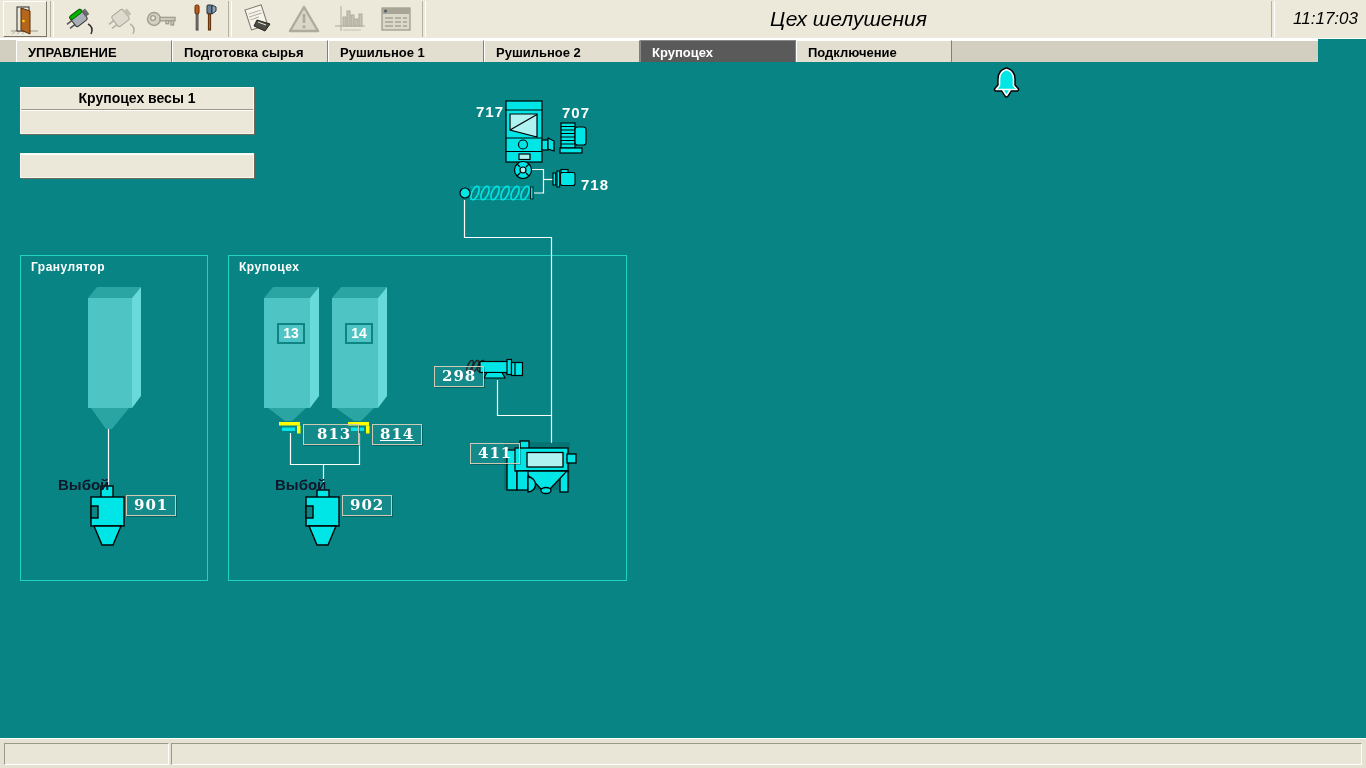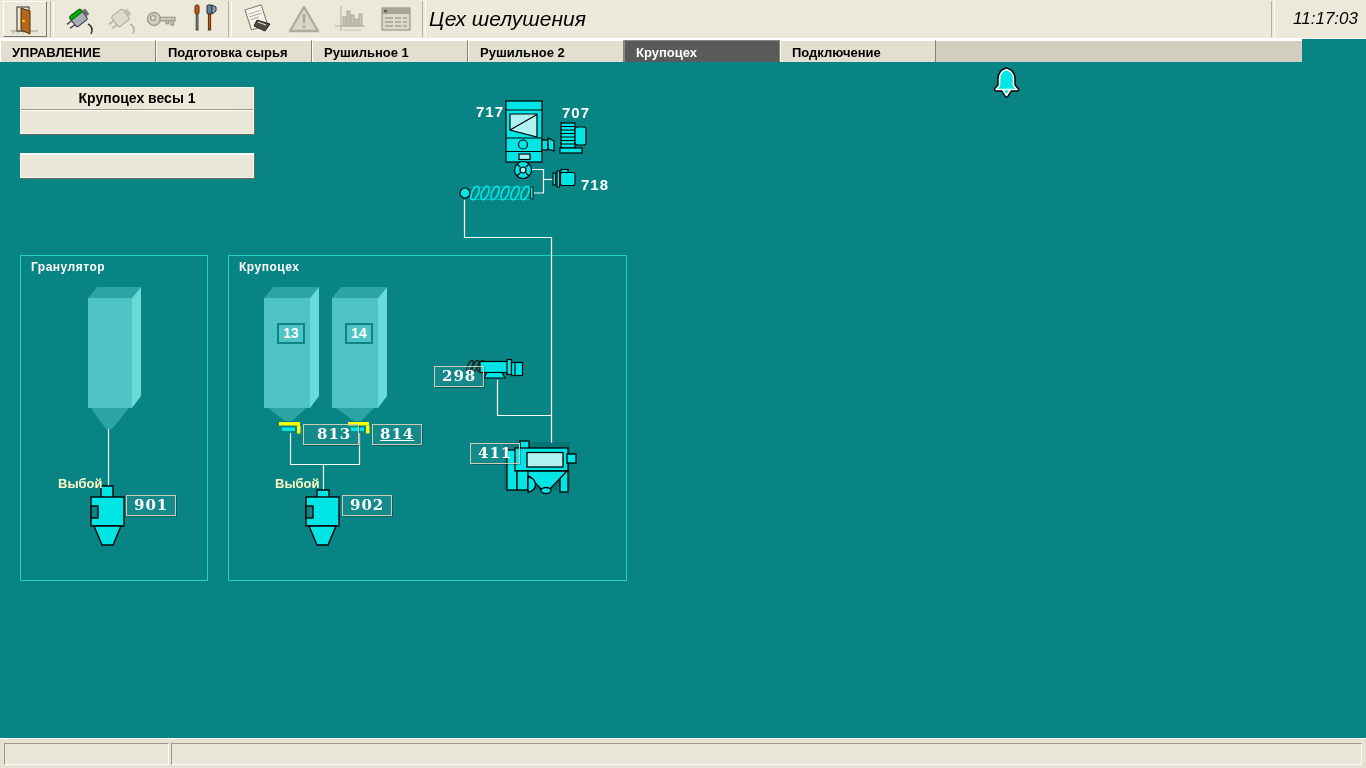--- a/index.html
+++ b/index.html
@@ -6,27 +6,27 @@
   body{width:1366px;height:768px;position:relative;overflow:hidden;
        font-family:"Liberation Sans",sans-serif;background:#088484;}
 
   
   .toolbar{position:absolute;left:0;top:0;width:1366px;height:38px;background:#ece9da;
            border-bottom:1px solid #fff;display:flex;align-items:center;}
   .tbtn{width:42px;height:34px;display:flex;align-items:center;justify-content:center;flex:0 0 auto;}
   .tbtn.raised{border:1px solid;border-color:#fff #7a766a #7a766a #fff;background:#ece9da;}
   .tsep{width:2px;height:36px;flex:0 0 auto;margin:0 3px;
         border-left:1px solid #b5b1a3;border-right:1px solid #fff;}
-  .ttitle{flex:1;font-style:italic;font-size:21px;color:#000;
+  .ttitle{flex:1;text-align:center;font-style:italic;font-size:21px;color:#000;
           font-family:"Liberation Sans",sans-serif;}
   .tclock{width:80px;text-align:right;padding-right:8px;font-style:italic;font-size:17px;color:#000;}
 
   
   .tabbar{position:absolute;left:0;top:39px;width:1302px;height:23px;background:#d2cec0;
-          display:flex;border-top:1px solid #fff;}
+          display:flex;border-top:1px solid #fff;padding-left:16px;}
   .tab{width:156px;height:23px;box-sizing:border-box;display:flex;align-items:center;
        padding-left:11px;font-size:13px;font-weight:bold;color:#000;background:#e2ded0;
        border-left:1px solid #fff;border-top:1px solid #fff;border-right:1px solid #848072;}
   .tab.active{background:#5a5a5a;color:#fff;border-top:1px solid #8a8a8a;border-left:1px solid #8a8a8a;}
   .tabfill{flex:1;background:#d2cec0;border-top:1px solid #fff;}
 
   
   .main{position:absolute;left:0;top:62px;width:1366px;height:676px;background:#088484;}
 
   
@@ -38,21 +38,21 @@
 
   
   .gbox{position:absolute;border:1px solid #1fd2c4;}
   .glabel{position:absolute;font-size:12px;font-weight:bold;color:#fff;letter-spacing:.5px;}
 
   
   .plain{position:absolute;color:#fff;font-weight:bold;font-size:15px;letter-spacing:1px;}
   .numbox{position:absolute;color:#fff;font-weight:bold;font-size:15px;letter-spacing:1px;
           font-family:"DejaVu Serif",serif;padding:0 7px;line-height:19px;
           border:1px solid #cfcab6;box-shadow:1px 1px 0 rgba(0,0,0,.25);background:rgba(255,255,255,.05);}
-  .vyboy{position:absolute;color:#fef9c3;font-weight:bold;font-size:13px;}
+  .vyboy{position:absolute;color:#0f172a;font-weight:bold;font-size:15px;}
   .badge{position:absolute;width:24px;height:17px;border:2px solid #0e8585;color:#fff;
          font-weight:bold;font-size:14px;text-align:center;line-height:17px;}
 
   svg.overlay{position:absolute;left:0;top:0;}
 
   
   .statusbar{position:absolute;left:0;top:738px;width:1366px;height:30px;background:#e6e2d3;
              border-top:1px solid #fff;box-sizing:border-box;}
   .spanel{position:absolute;top:4px;height:20px;background:#eae6d7;
           border:1px solid;border-color:#9c988a #fff #fff #9c988a;font-size:12px;color:#000;}

